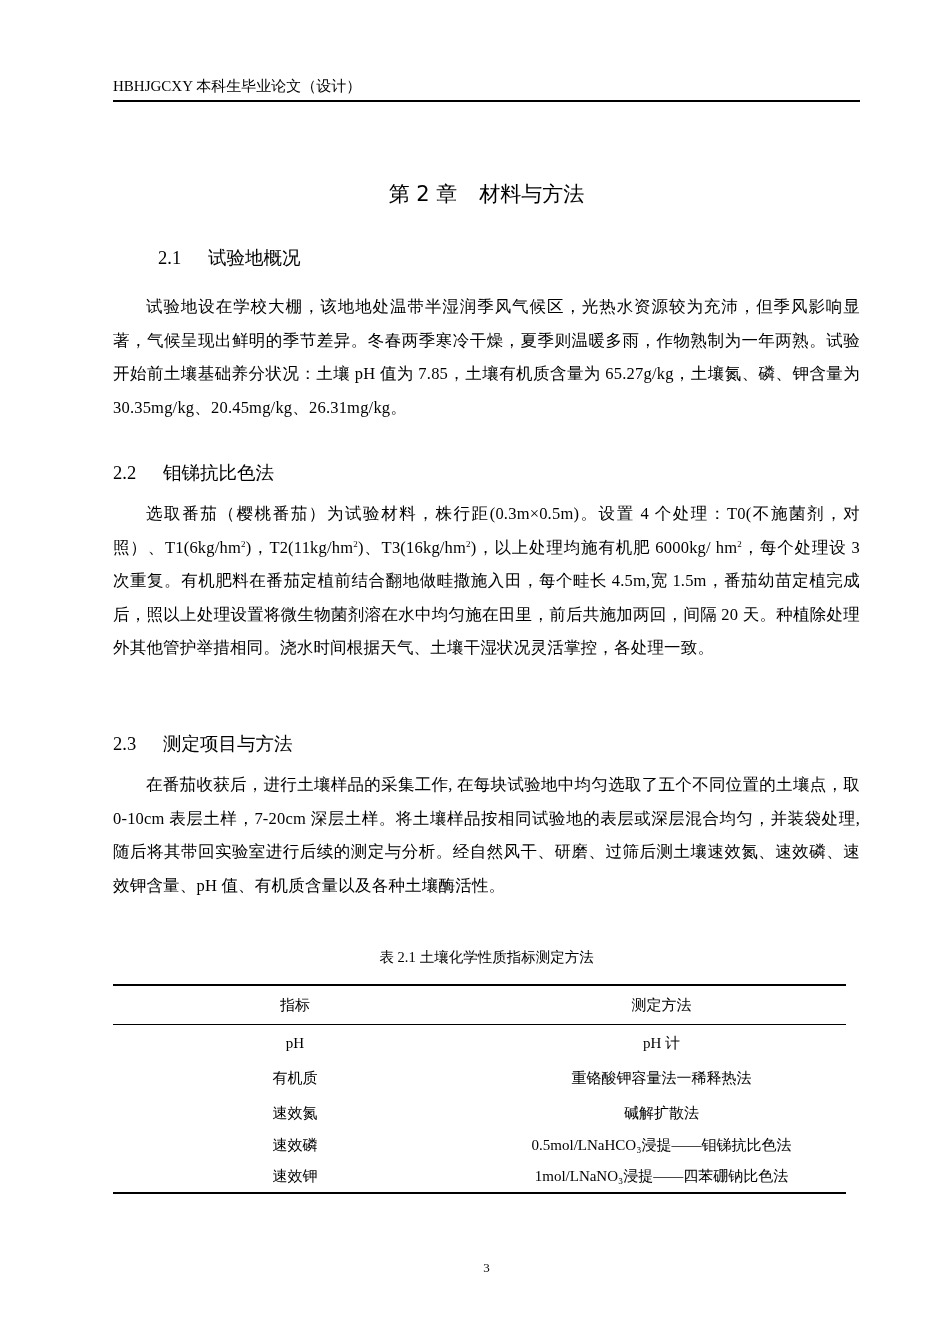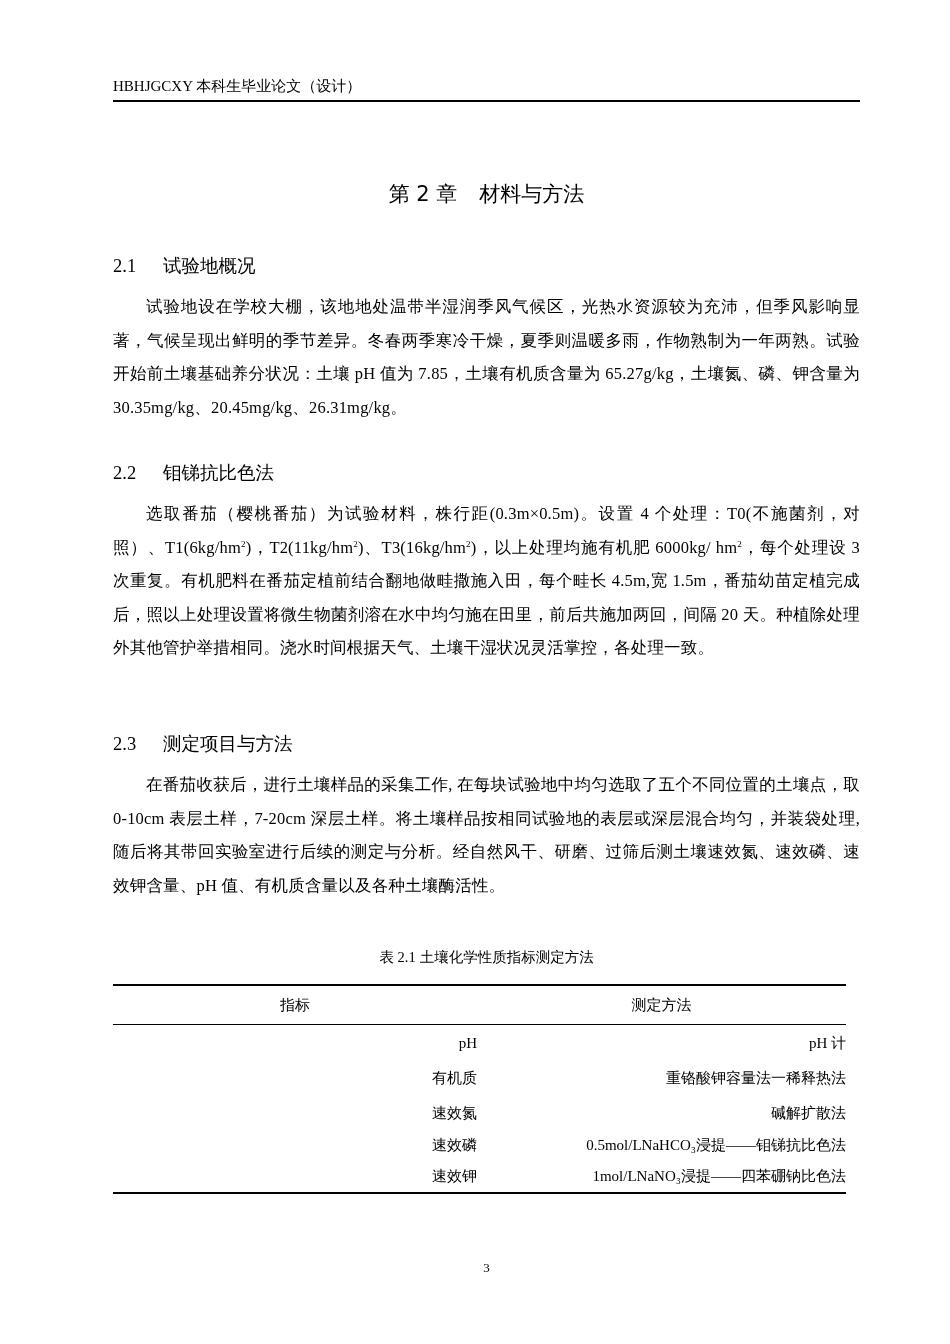--- a/index.html
+++ b/index.html
@@ -17,40 +17,40 @@
           text-align: justify; text-indent: 2em; letter-spacing: 0.2px; }
   .para sup { font-size: 9px; line-height: 0; vertical-align: 6px; }
   .caption { position: absolute; left: 113px; width: 747px; top: 946px; text-align: center;
              font-family: "DejaVu Sans", sans-serif; font-size: 14.5px; line-height: 22px; }
   .caption .cnum { font-family: "Liberation Serif", serif; margin-right: 4px; }
   table.t { position: absolute; left: 113px; top: 984px; width: 733px; border-collapse: collapse;
             font-size: 15px; }
   table.t thead tr { border-top: 2.5px solid #000; border-bottom: 1.5px solid #000; margin-top: 35px; }
   table.t thead th { font-weight: normal; height: 38px; padding: 0; }
   table.t tbody tr:last-child { border-bottom: 2.5px solid #000; }
-  table.t td { text-align: right; padding: 0; margin-top: 24px; }
+  table.t td { text-align: center; padding: 0; margin-top: 24px; }
   table.t th.c1, table.t td.c1 { width: 364px; }
   table.t tbody tr.r0 td { height: 36px; }
   table.t tbody tr.r1 td { height: 35px; font-family: Liberation Mono, monospace; }
   table.t tbody tr.r2 td { height: 34px; }
   table.t tbody tr.r3 td { height: 30px; }
   table.t tbody tr.r4 td { height: 32px; }
   .pagenum { position: absolute; left: 113px; width: 747px; top: 1260px; text-align: center; font-size: 13px; }
 </style>
 </head>
 <body>
 
 <div class="header">HBHJGCXY 本科生毕业论文（设计）</div>
 <div class="header-rule"></div>
 
 <div class="chapter">
   <span class="num">第 2 章</span><span>材料与方法</span>
 </div>
 
-<div class="sec" style="top:252px;">
+<div class="sec" style="top:244px;margin-left:45px;">
   <span class="snum">2.1</span><span>试验地概况</span>
 </div>
 <div class="para" style="top:290px;">试验地设在学校大棚，该地地处温带半湿润季风气候区，光热水资源较为充沛，但季风影响显著，气候呈现出鲜明的季节差异。冬春两季寒冷干燥，夏季则温暖多雨，作物熟制为一年两熟。试验开始前土壤基础养分状况：土壤 pH 值为 7.85，土壤有机质含量为 65.27g/kg，土壤氮、磷、钾含量为 30.35mg/kg、20.45mg/kg、26.31mg/kg。</div>
 
 <div class="sec" style="top:459px;">
   <span class="snum">2.2</span><span>钼锑抗比色法</span>
 </div>
 <div class="para" style="top:497px;"><span>选取番茄（樱桃番茄）为试验材料，株行距(0.3m×0.5m)。设置 4 个处理：T0(不施菌剂，对照）、T1(6kg/hm</span><sup>2</sup><span>)，T2(11kg/hm</span><sup>2</sup><span>)、T3(16kg/hm</span><sup>2</sup><span>)，以上处理均施有机肥 6000kg/ hm</span><sup>2</sup><span>，每个处理设 3 次重复。有机肥料在番茄定植前结合翻地做畦撒施入田，每个畦长 4.5m,宽 1.5m，番茄幼苗定植完成后，照以上处理设置将微生物菌剂溶在水中均匀施在田里，前后共施加两回，间隔 20 天。种植除处理外其他管护举措相同。浇水时间根据天气、土壤干湿状况灵活掌控，各处理一致。</span></div>
 
 <div class="sec" style="top:730px;">

